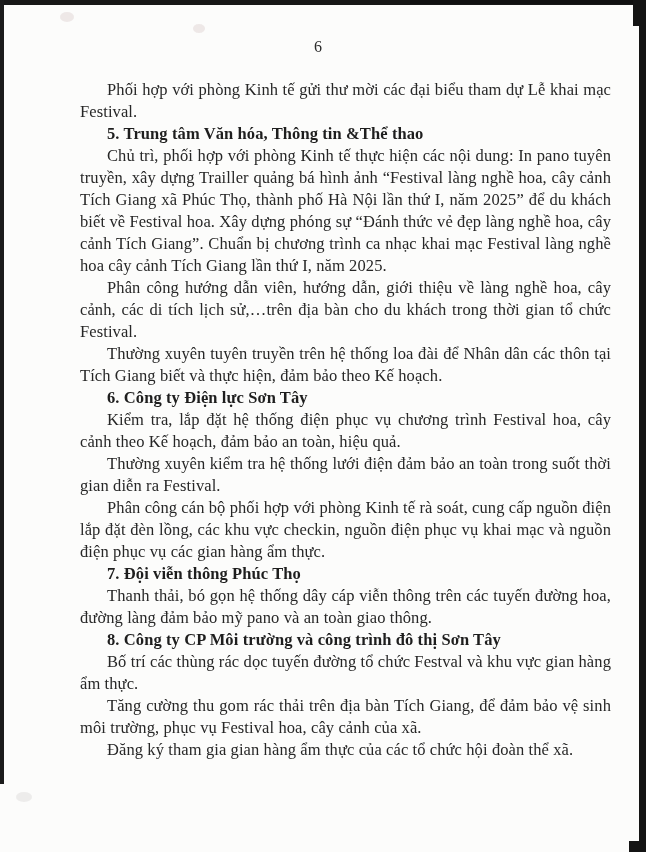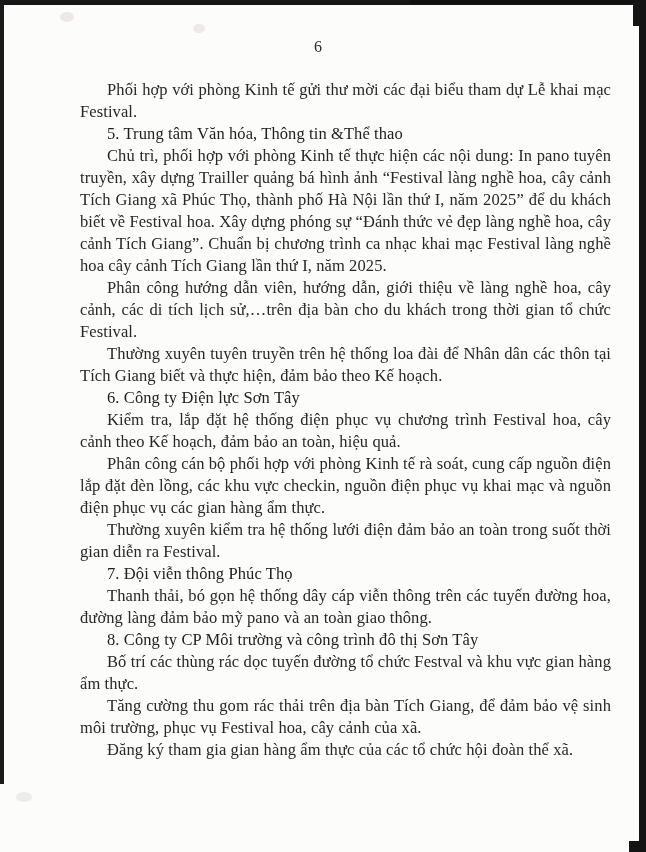--- a/index.html
+++ b/index.html
@@ -39,21 +39,21 @@
     top:79px; left:80px;
     width:531px;
     font-size:16.5px;
     line-height:22px;
     color:#272727;
     text-align:justify;
     letter-spacing:0.1px;
   }
   .para   { text-indent:0; }
   .indent { text-indent:27px; }
-  .heading{ font-weight:normal; text-indent:27px; color:#1e1e1e; }
+  .heading{ font-weight:bold; text-indent:27px; color:#1e1e1e; }
 </style>
 </head>
 <body>
 
 <div class="scan-page">
   <div class="edge-top"></div>
   <div class="edge-top-step"></div>
   <div class="edge-left"></div>
   <div class="edge-right"></div>
   <div class="corner-tr"></div>
@@ -65,22 +65,22 @@
   <div class="page-number">6</div>
 
   <div class="content">
       <div class="para indent">Phối hợp với phòng Kinh tế gửi thư mời các đại biểu tham dự Lễ khai mạc Festival.</div>
       <div class="heading">5. Trung tâm Văn hóa, Thông tin &amp;Thể thao</div>
       <div class="para indent">Chủ trì, phối hợp với phòng Kinh tế thực hiện các nội dung: In pano tuyên truyền, xây dựng Trailler quảng bá hình ảnh “Festival làng nghề hoa, cây cảnh Tích Giang xã Phúc Thọ, thành phố Hà Nội lần thứ I, năm 2025” để du khách biết về Festival hoa. Xây dựng phóng sự “Đánh thức vẻ đẹp làng nghề hoa, cây cảnh Tích Giang”. Chuẩn bị chương trình ca nhạc khai mạc Festival làng nghề hoa cây cảnh Tích Giang lần thứ I, năm 2025.</div>
       <div class="para indent">Phân công hướng dẫn viên, hướng dẫn, giới thiệu về làng nghề hoa, cây cảnh, các di tích lịch sử,…trên địa bàn cho du khách trong thời gian tổ chức Festival.</div>
       <div class="para indent">Thường xuyên tuyên truyền trên hệ thống loa đài để Nhân dân các thôn tại Tích Giang biết và thực hiện, đảm bảo theo Kế hoạch.</div>
       <div class="heading">6. Công ty Điện lực Sơn Tây</div>
       <div class="para indent">Kiểm tra, lắp đặt hệ thống điện phục vụ chương trình Festival hoa, cây cảnh theo Kế hoạch, đảm bảo an toàn, hiệu quả.</div>
+      <div class="para indent">Thường xuyên kiểm tra hệ thống lưới điện đảm bảo an toàn trong suốt thời gian diễn ra Festival.</div>
       <div class="para indent">Phân công cán bộ phối hợp với phòng Kinh tế rà soát, cung cấp nguồn điện lắp đặt đèn lồng, các khu vực checkin, nguồn điện phục vụ khai mạc và nguồn điện phục vụ các gian hàng ẩm thực.</div>
-      <div class="para indent">Thường xuyên kiểm tra hệ thống lưới điện đảm bảo an toàn trong suốt thời gian diễn ra Festival.</div>
       <div class="heading">7. Đội viễn thông Phúc Thọ</div>
       <div class="para indent">Thanh thải, bó gọn hệ thống dây cáp viễn thông trên các tuyến đường hoa, đường làng đảm bảo mỹ pano và an toàn giao thông.</div>
       <div class="heading">8. Công ty CP Môi trường  và công trình đô thị Sơn Tây</div>
       <div class="para indent">Bố trí các thùng rác dọc tuyến đường tổ chức Festval và khu vực gian hàng ẩm thực.</div>
       <div class="para indent">Tăng cường thu gom rác thải trên địa bàn Tích Giang, để đảm bảo vệ sinh môi trường, phục vụ Festival hoa, cây cảnh của xã.</div>
       <div class="para indent">Đăng ký tham gia gian hàng ẩm thực của các tổ chức hội đoàn thể xã.</div>
     </div>
 </div>
 
 </body></html>

